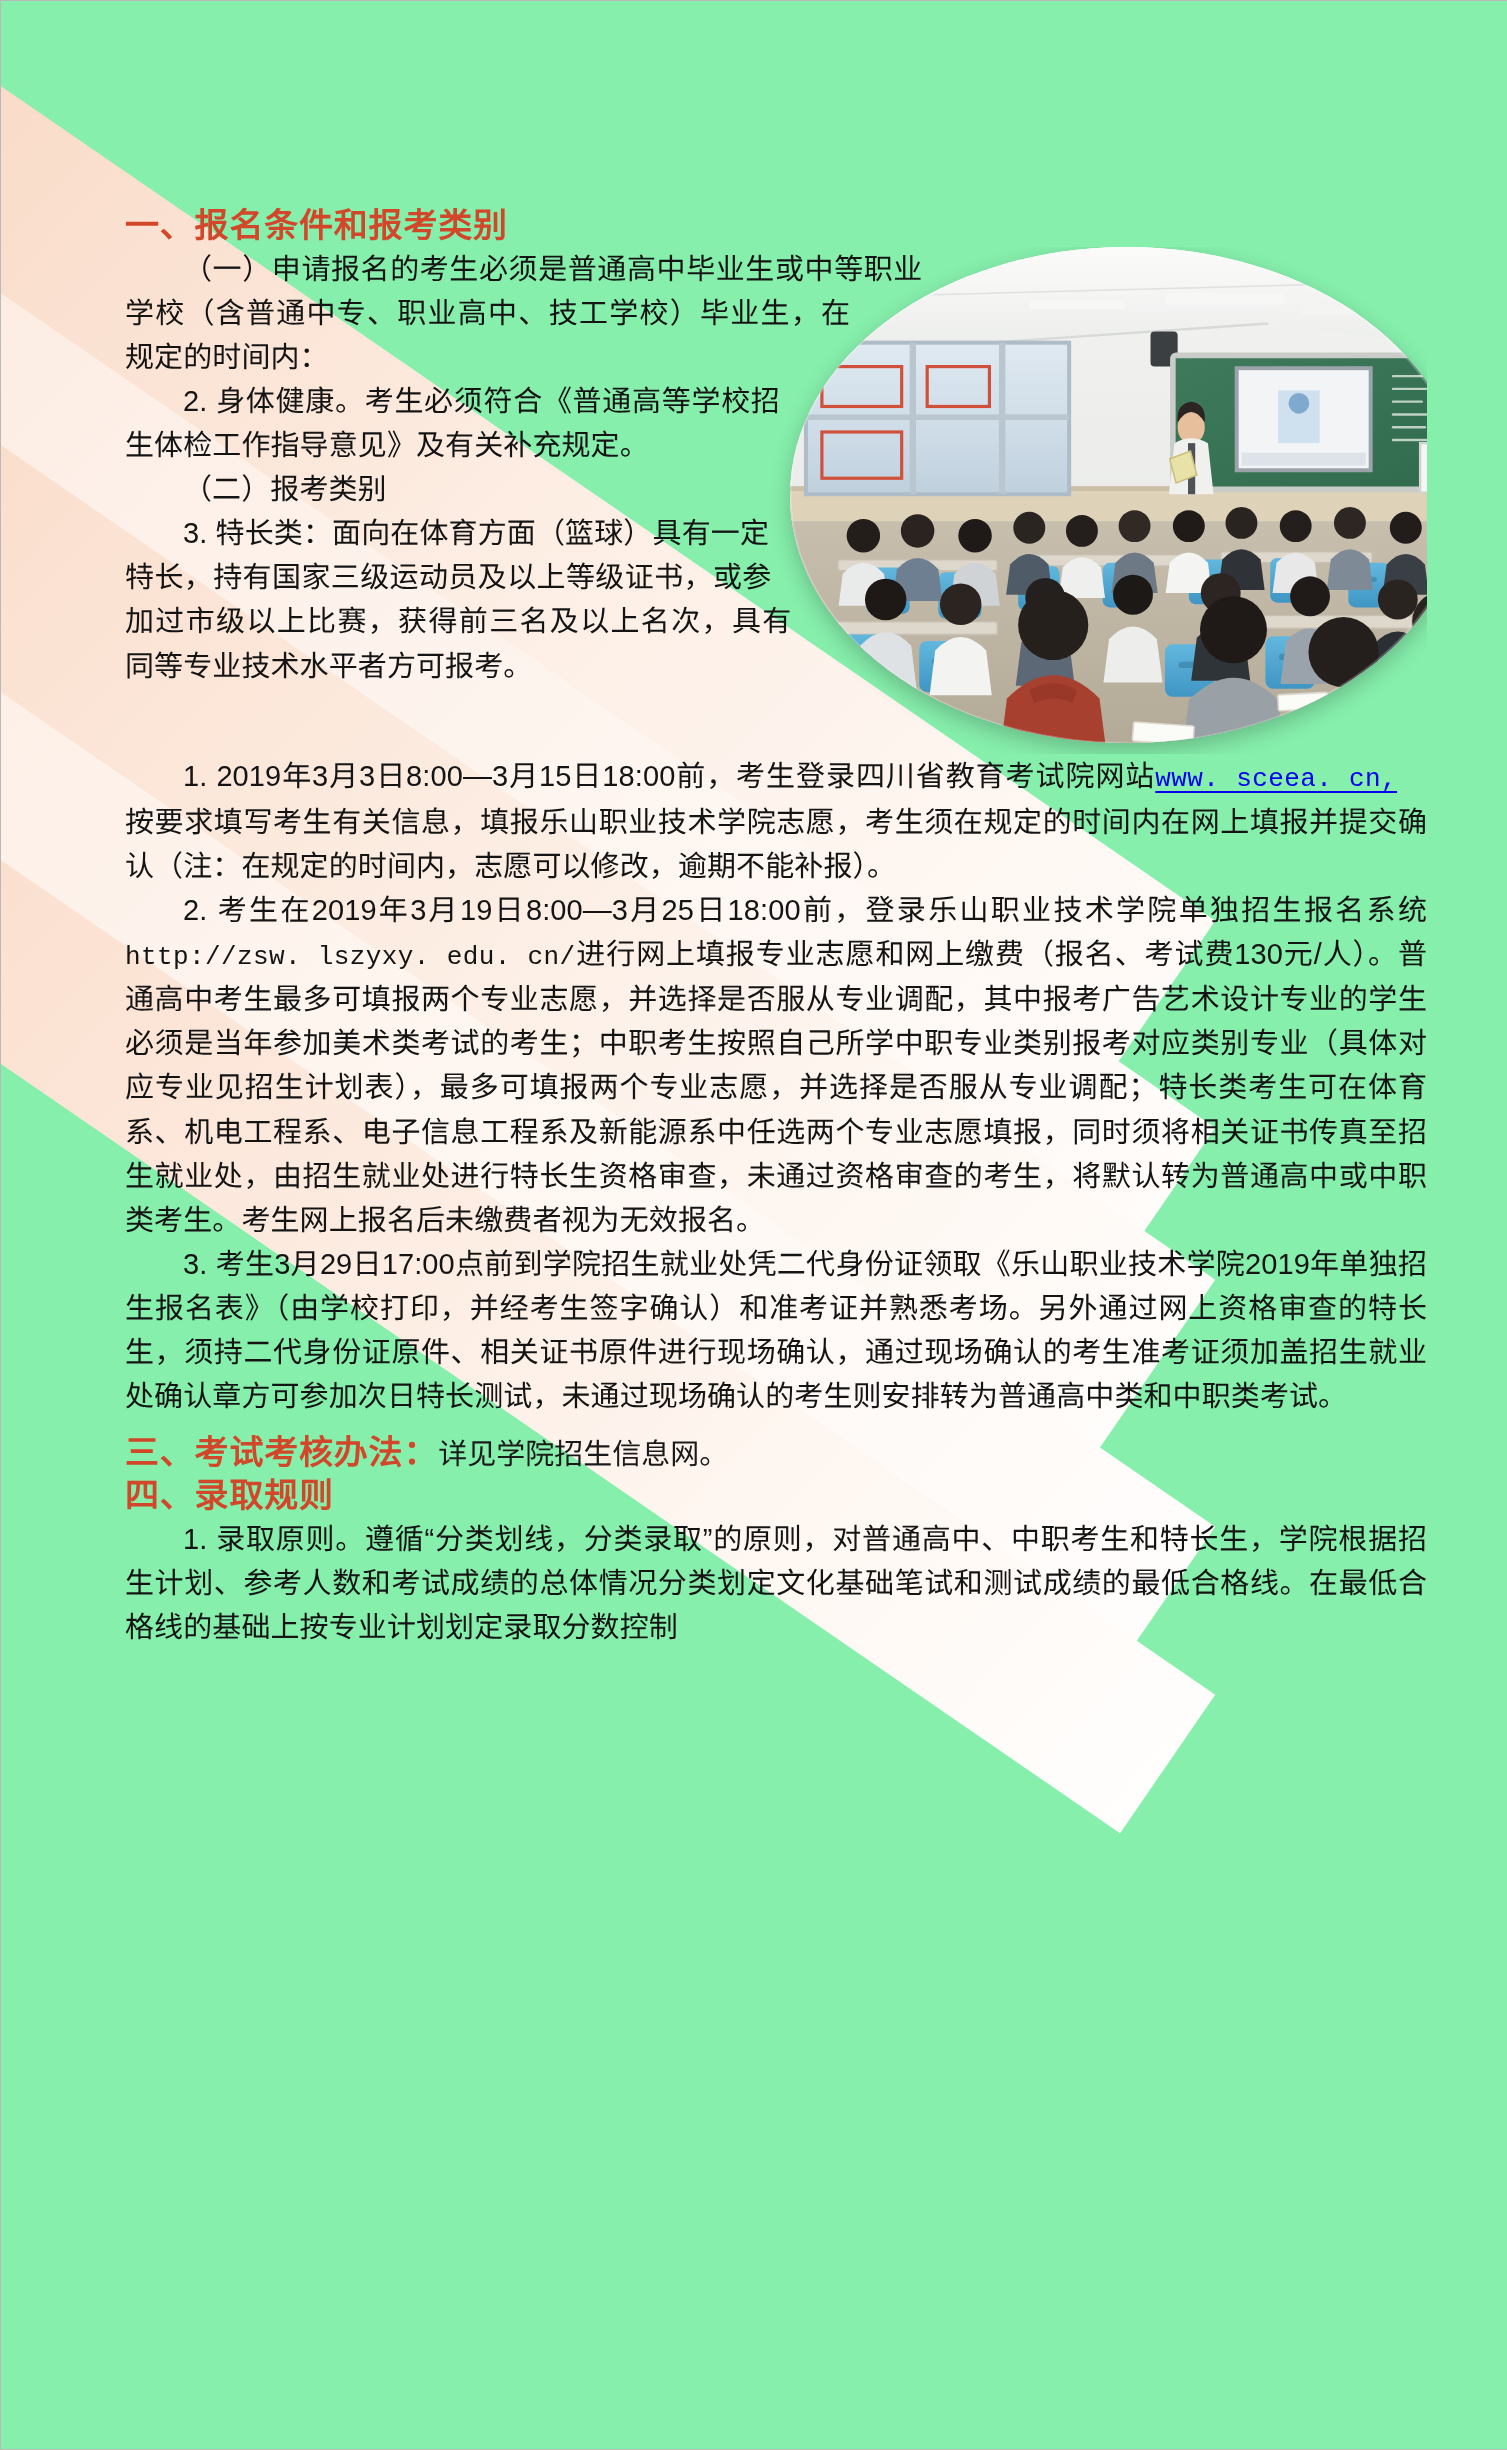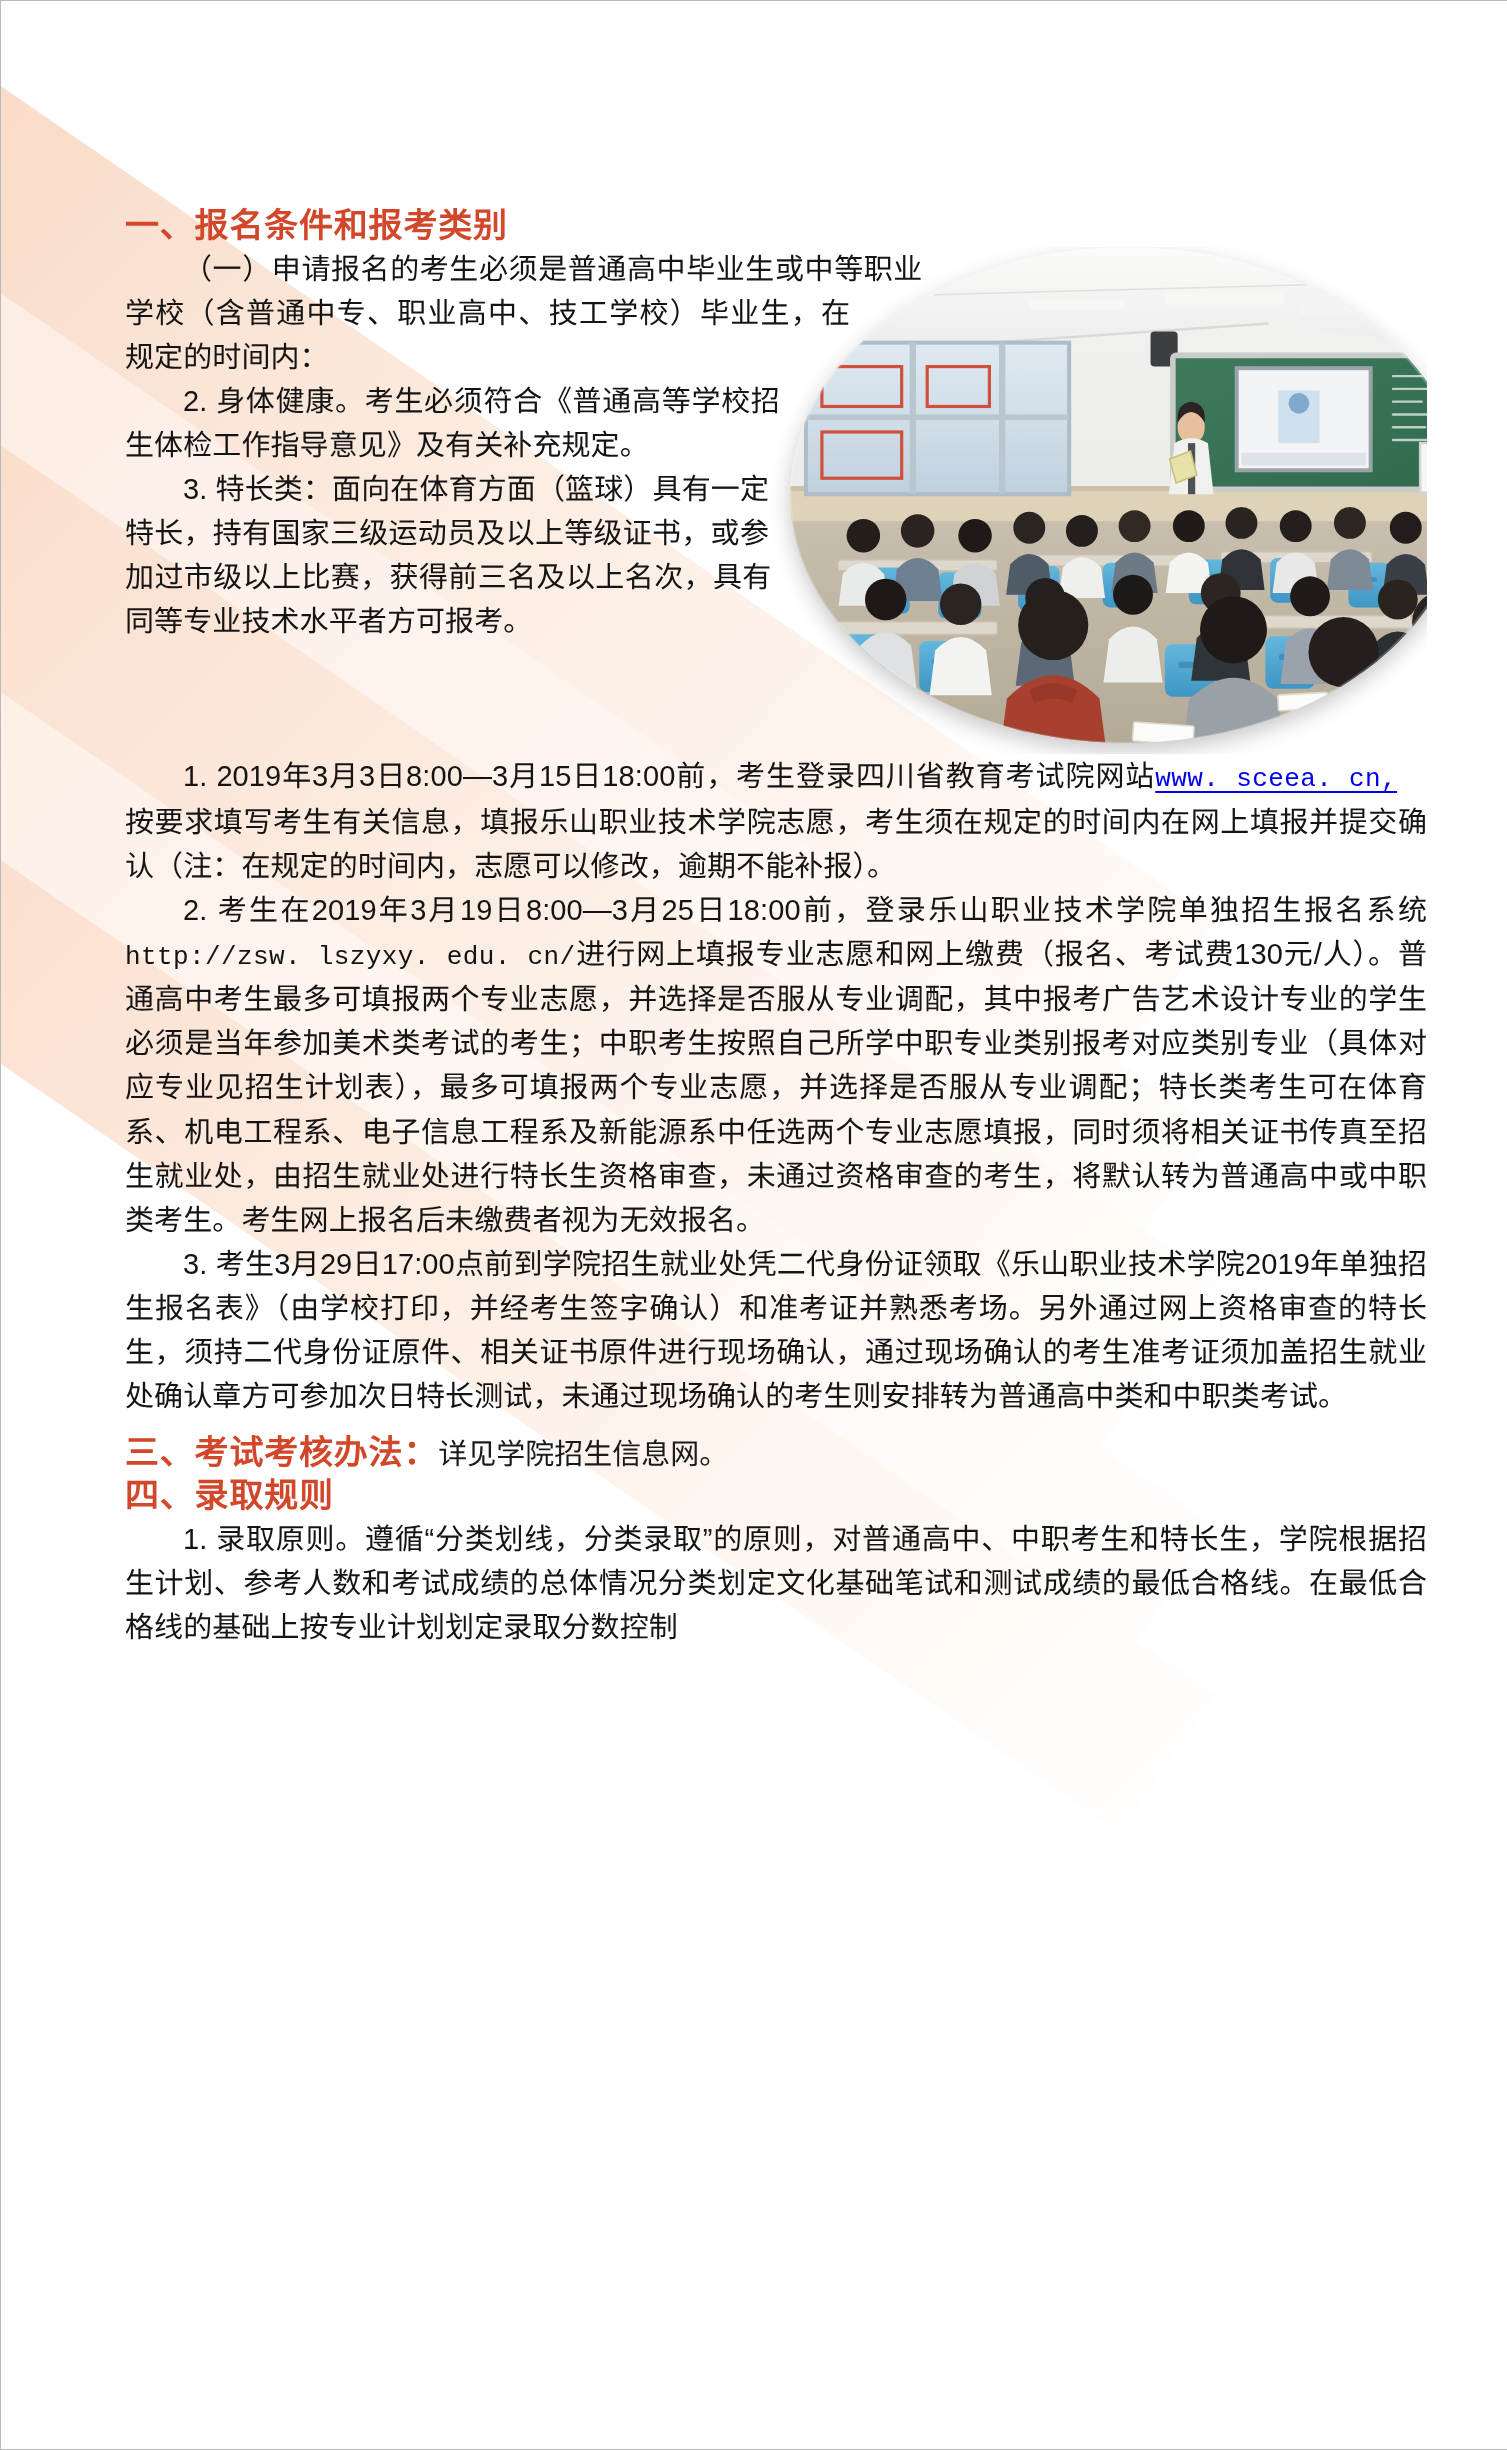--- a/index.html
+++ b/index.html
@@ -6,21 +6,21 @@
   html,body{margin:0;padding:0;}
   body{
     background:#8c8c8c;
     font-family:"Liberation Sans","DejaVu Sans",sans-serif;
   }
   .page{
     position:relative;
     width:1508px;
     height:2450px;
     margin:0 auto;
-    background:#ffffff;
+    background:#86efac;
     overflow:hidden;
     box-sizing:border-box;
     border:1.6px solid #b9b9b9;
   }
 
   
   .ribbons{
     position:absolute;
     left:-495px;
     top:-686px;
@@ -388,20 +388,21 @@
               <rect x="612" y="560" width="62" height="20" rx="2" transform="rotate(-3 643 570)"></rect>
             </g>
 
             <ellipse cx="422" cy="311" rx="440" ry="330" fill="none" stroke="rgba(255,255,255,0.22)" stroke-width="40"></ellipse>
           </svg>
         </div>
       </div>
 
       <p class="para indent">（一）申请报名的考生必须是普通高中毕业生或中等职业学校（含普通中专、职业高中、技工学校）毕业生，在规定的时间内：</p>
       <p class="para indent">2. 身体健康。考生必须符合《普通高等学校招生体检工作指导意见》及有关补充规定。</p>
+      <p class="para indent">（二）报考类别</p>
       <p class="para indent">3. 特长类：面向在体育方面（篮球）具有一定特长，持有国家三级运动员及以上等级证书，或参加过市级以上比赛，获得前三名及以上名次，具有同等专业技术水平者方可报考。</p>
     </div>
 
 
     <p class="para indent blk">
       <span>1. 2019年3月3日8:00—3月15日18:00前，考生登录四川省教育考试院网站</span><a class="url-underline" href="#">www. sceea. cn,</a><span>　按要求填写考生有关信息，填报乐山职业技术学院志愿，考生须在规定的时间内在网上填报并提交确认（注：在规定的时间内，志愿可以修改，逾期不能补报）。</span>
     </p>
 
     <p class="para indent blk">
       <span>2. 考生在2019年3月19日8:00—3月25日18:00前，登录乐山职业技术学院单独招生报名系统</span><span class="url-mono">http://zsw. lszyxy. edu. cn/</span><span>进行网上填报专业志愿和网上缴费（报名、考试费130元/人）。普通高中考生最多可填报两个专业志愿，并选择是否服从专业调配，其中报考广告艺术设计专业的学生必须是当年参加美术类考试的考生；中职考生按照自己所学中职专业类别报考对应类别专业（具体对应专业见招生计划表），最多可填报两个专业志愿，并选择是否服从专业调配；特长类考生可在体育系、机电工程系、电子信息工程系及新能源系中任选两个专业志愿填报，同时须将相关证书传真至招生就业处，由招生就业处进行特长生资格审查，未通过资格审查的考生，将默认转为普通高中或中职类考生。考生网上报名后未缴费者视为无效报名。</span>

